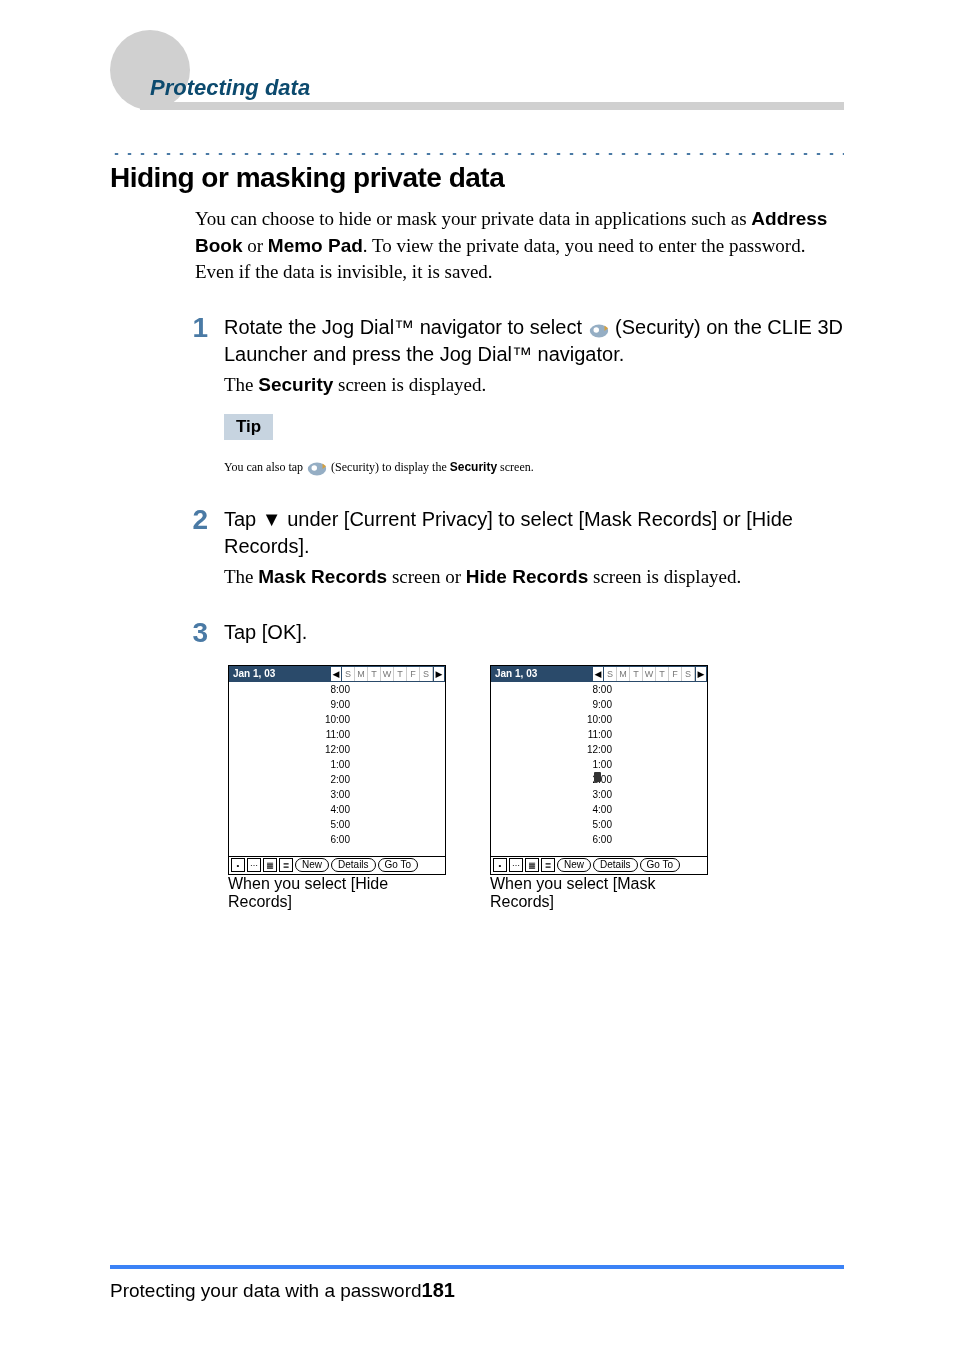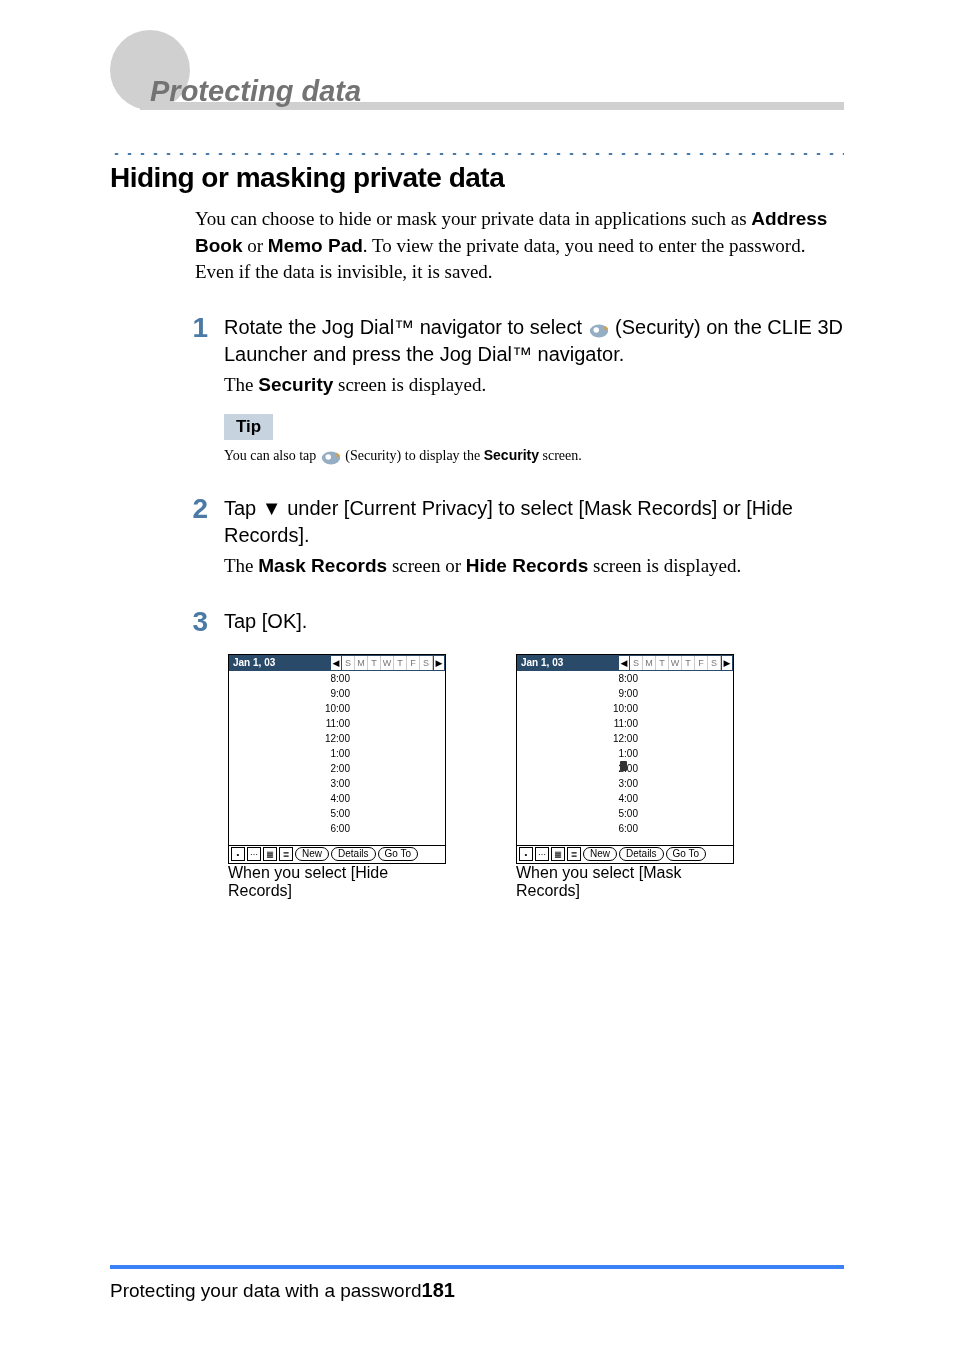--- a/index.html
+++ b/index.html
@@ -32,23 +32,23 @@
       right: 110px;
       height: 8px;
       background: #d0d0d0;
     }
     .header-title {
       position: absolute;
       top: 75px;
       left: 150px;
       font-family: Arial, Helvetica, sans-serif;
       font-weight: bold;
-      font-size: 29px;
+      font-size: 22px;
       font-style: italic;
-      color: #737373;
+      color: #0c4a6e;
     }
     .dotted-line {
       margin-top: 70px;
       height: 8px;
       background-image: radial-gradient(#4a7aa5 2px, transparent 2.2px);
       background-size: 13px 8px;
       background-repeat: repeat-x;
     }
     .section-heading {
       font-family: Arial, Helvetica, sans-serif;
@@ -97,34 +97,34 @@
       display: inline-block;
       background: #c7d4e0;
       padding: 3px 12px;
       margin-top: 16px;
       font-family: Arial, Helvetica, sans-serif;
       font-weight: bold;
       font-size: 17px;
     }
     .tip-text {
       font-family: "Times New Roman", serif;
-      font-size: 14px;
-      margin-top: 6px;
+      font-size: 12px;
+      margin-top: 18px;
       line-height: 1.4;
     }
     .security-icon {
       display: inline-block;
       width: 22px;
       height: 20px;
       vertical-align: middle;
     }
     .screenshots {
       margin: 18px 0 0 118px;
       display: flex;
-      gap: 70px;
+      gap: 44px;
     }
     .shot-col { width: 218px; }
     .palm-screen {
       border: 1px solid #000;
       width: 218px;
       height: 210px;
       font-family: Arial, Helvetica, sans-serif;
       font-size: 10px;
       display: flex;
       flex-direction: column;

